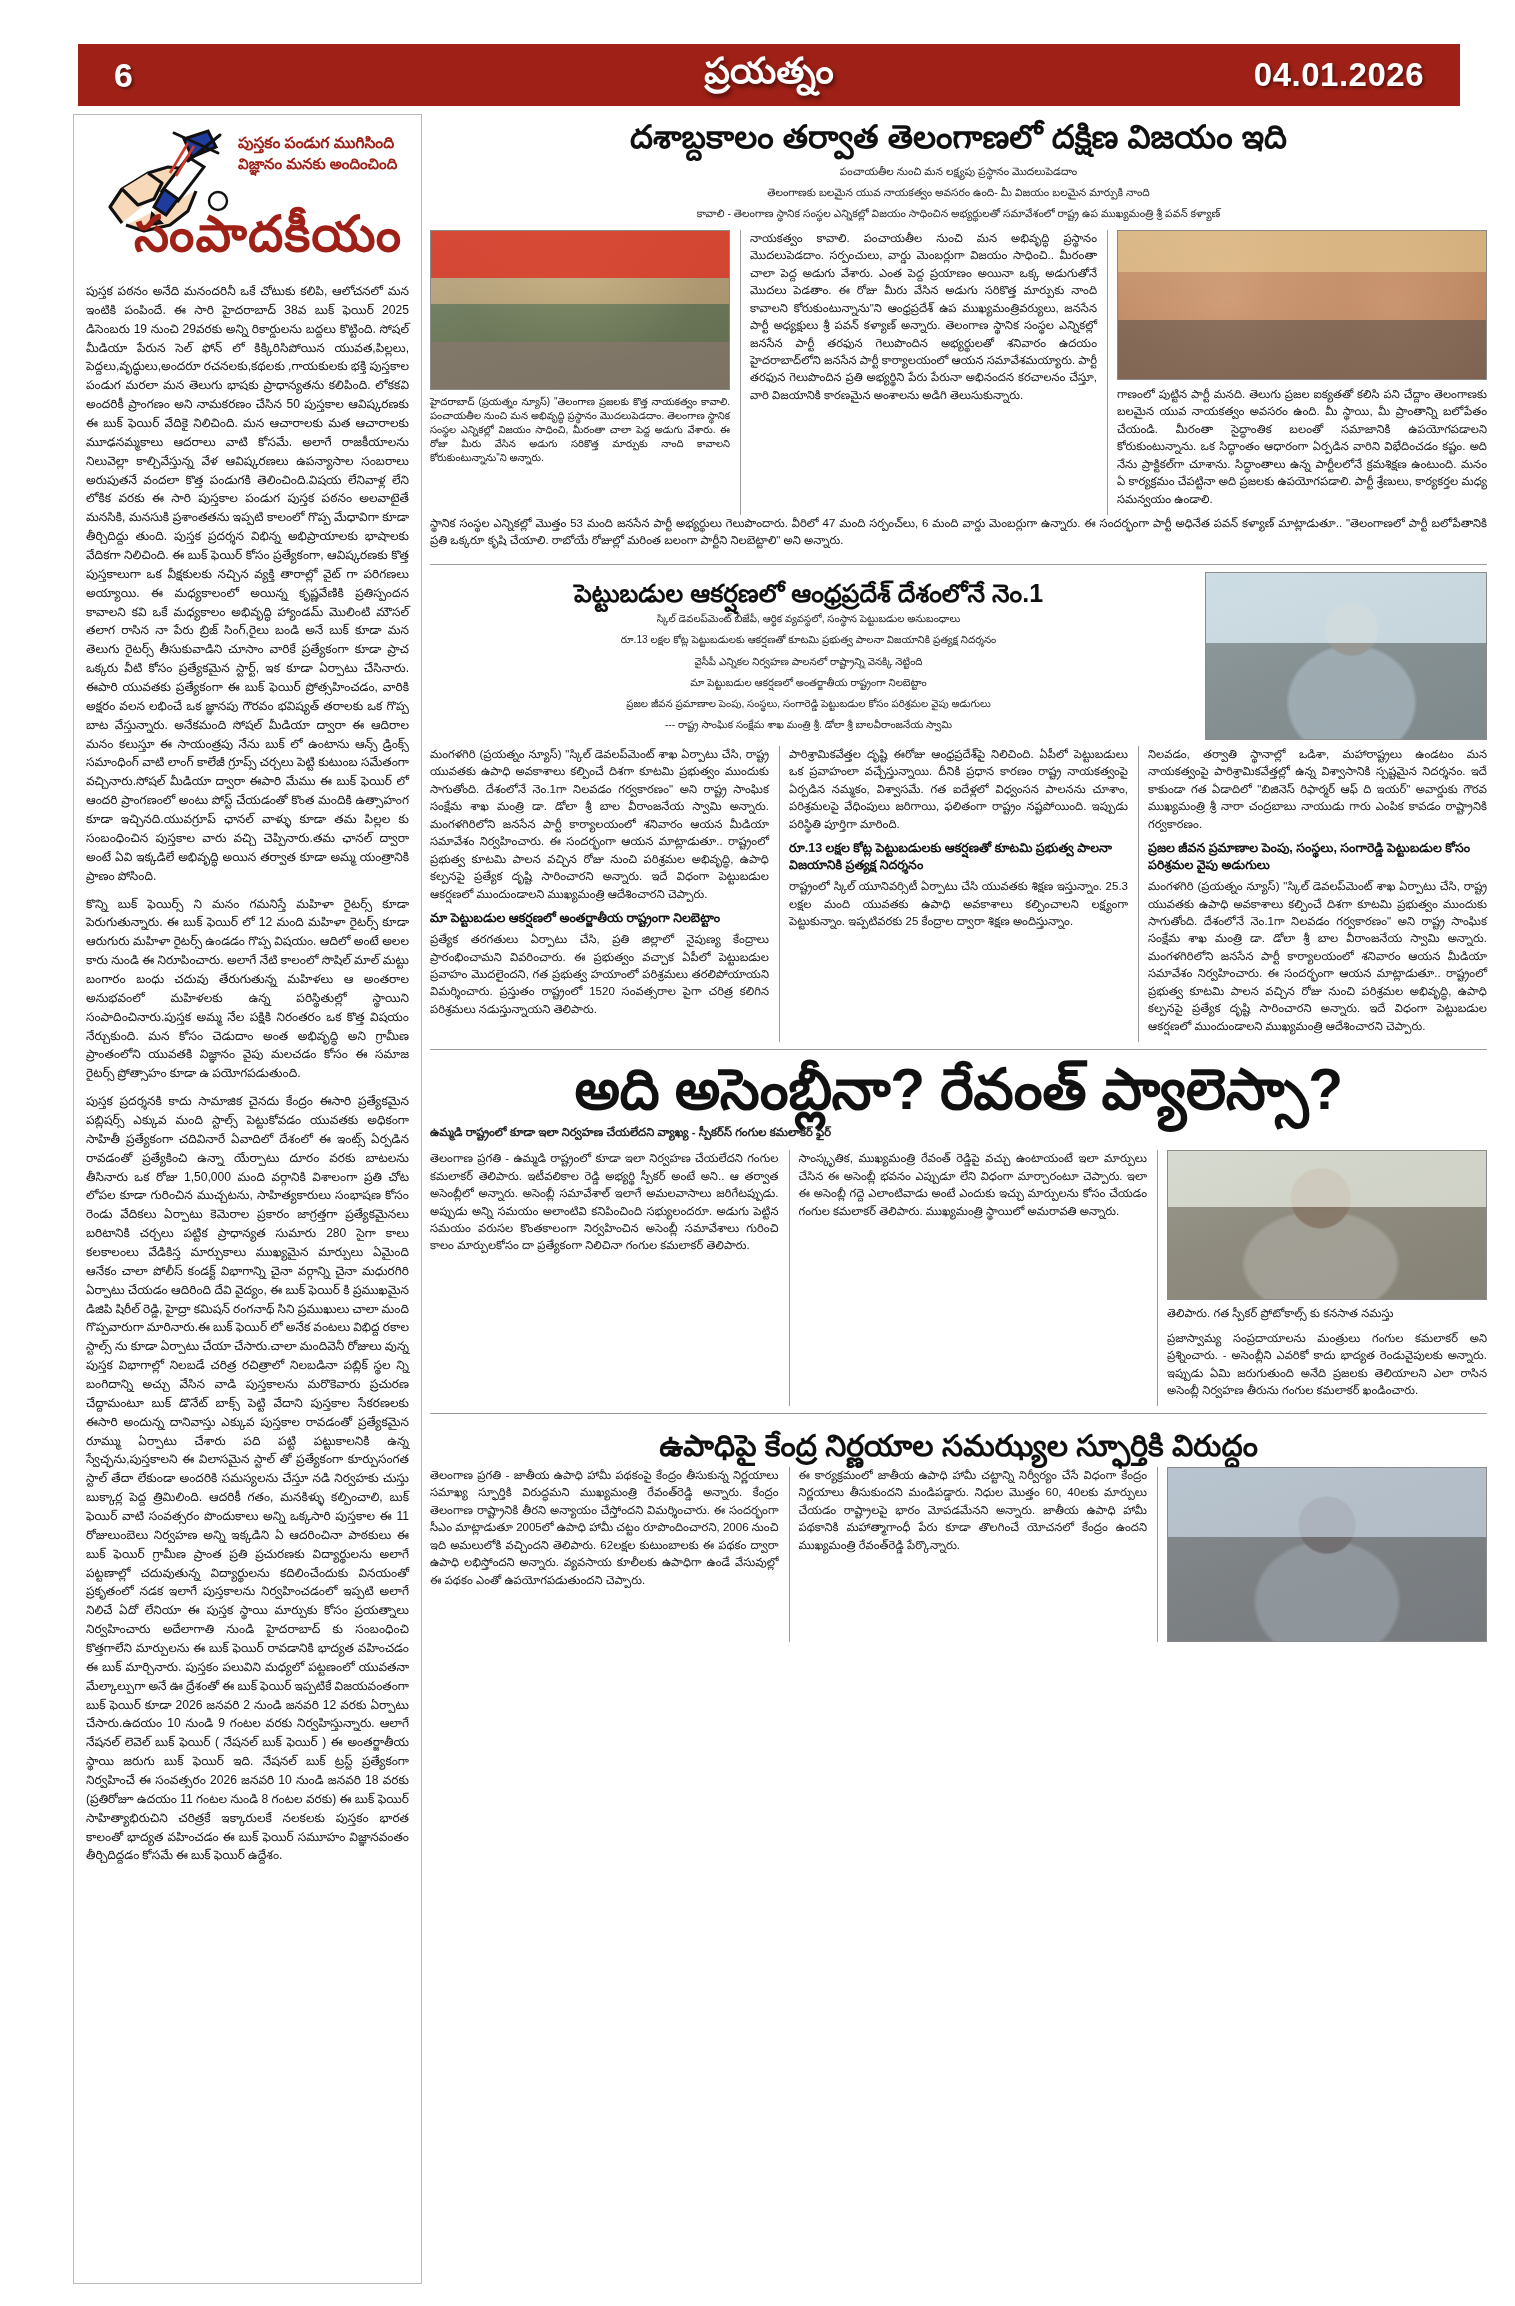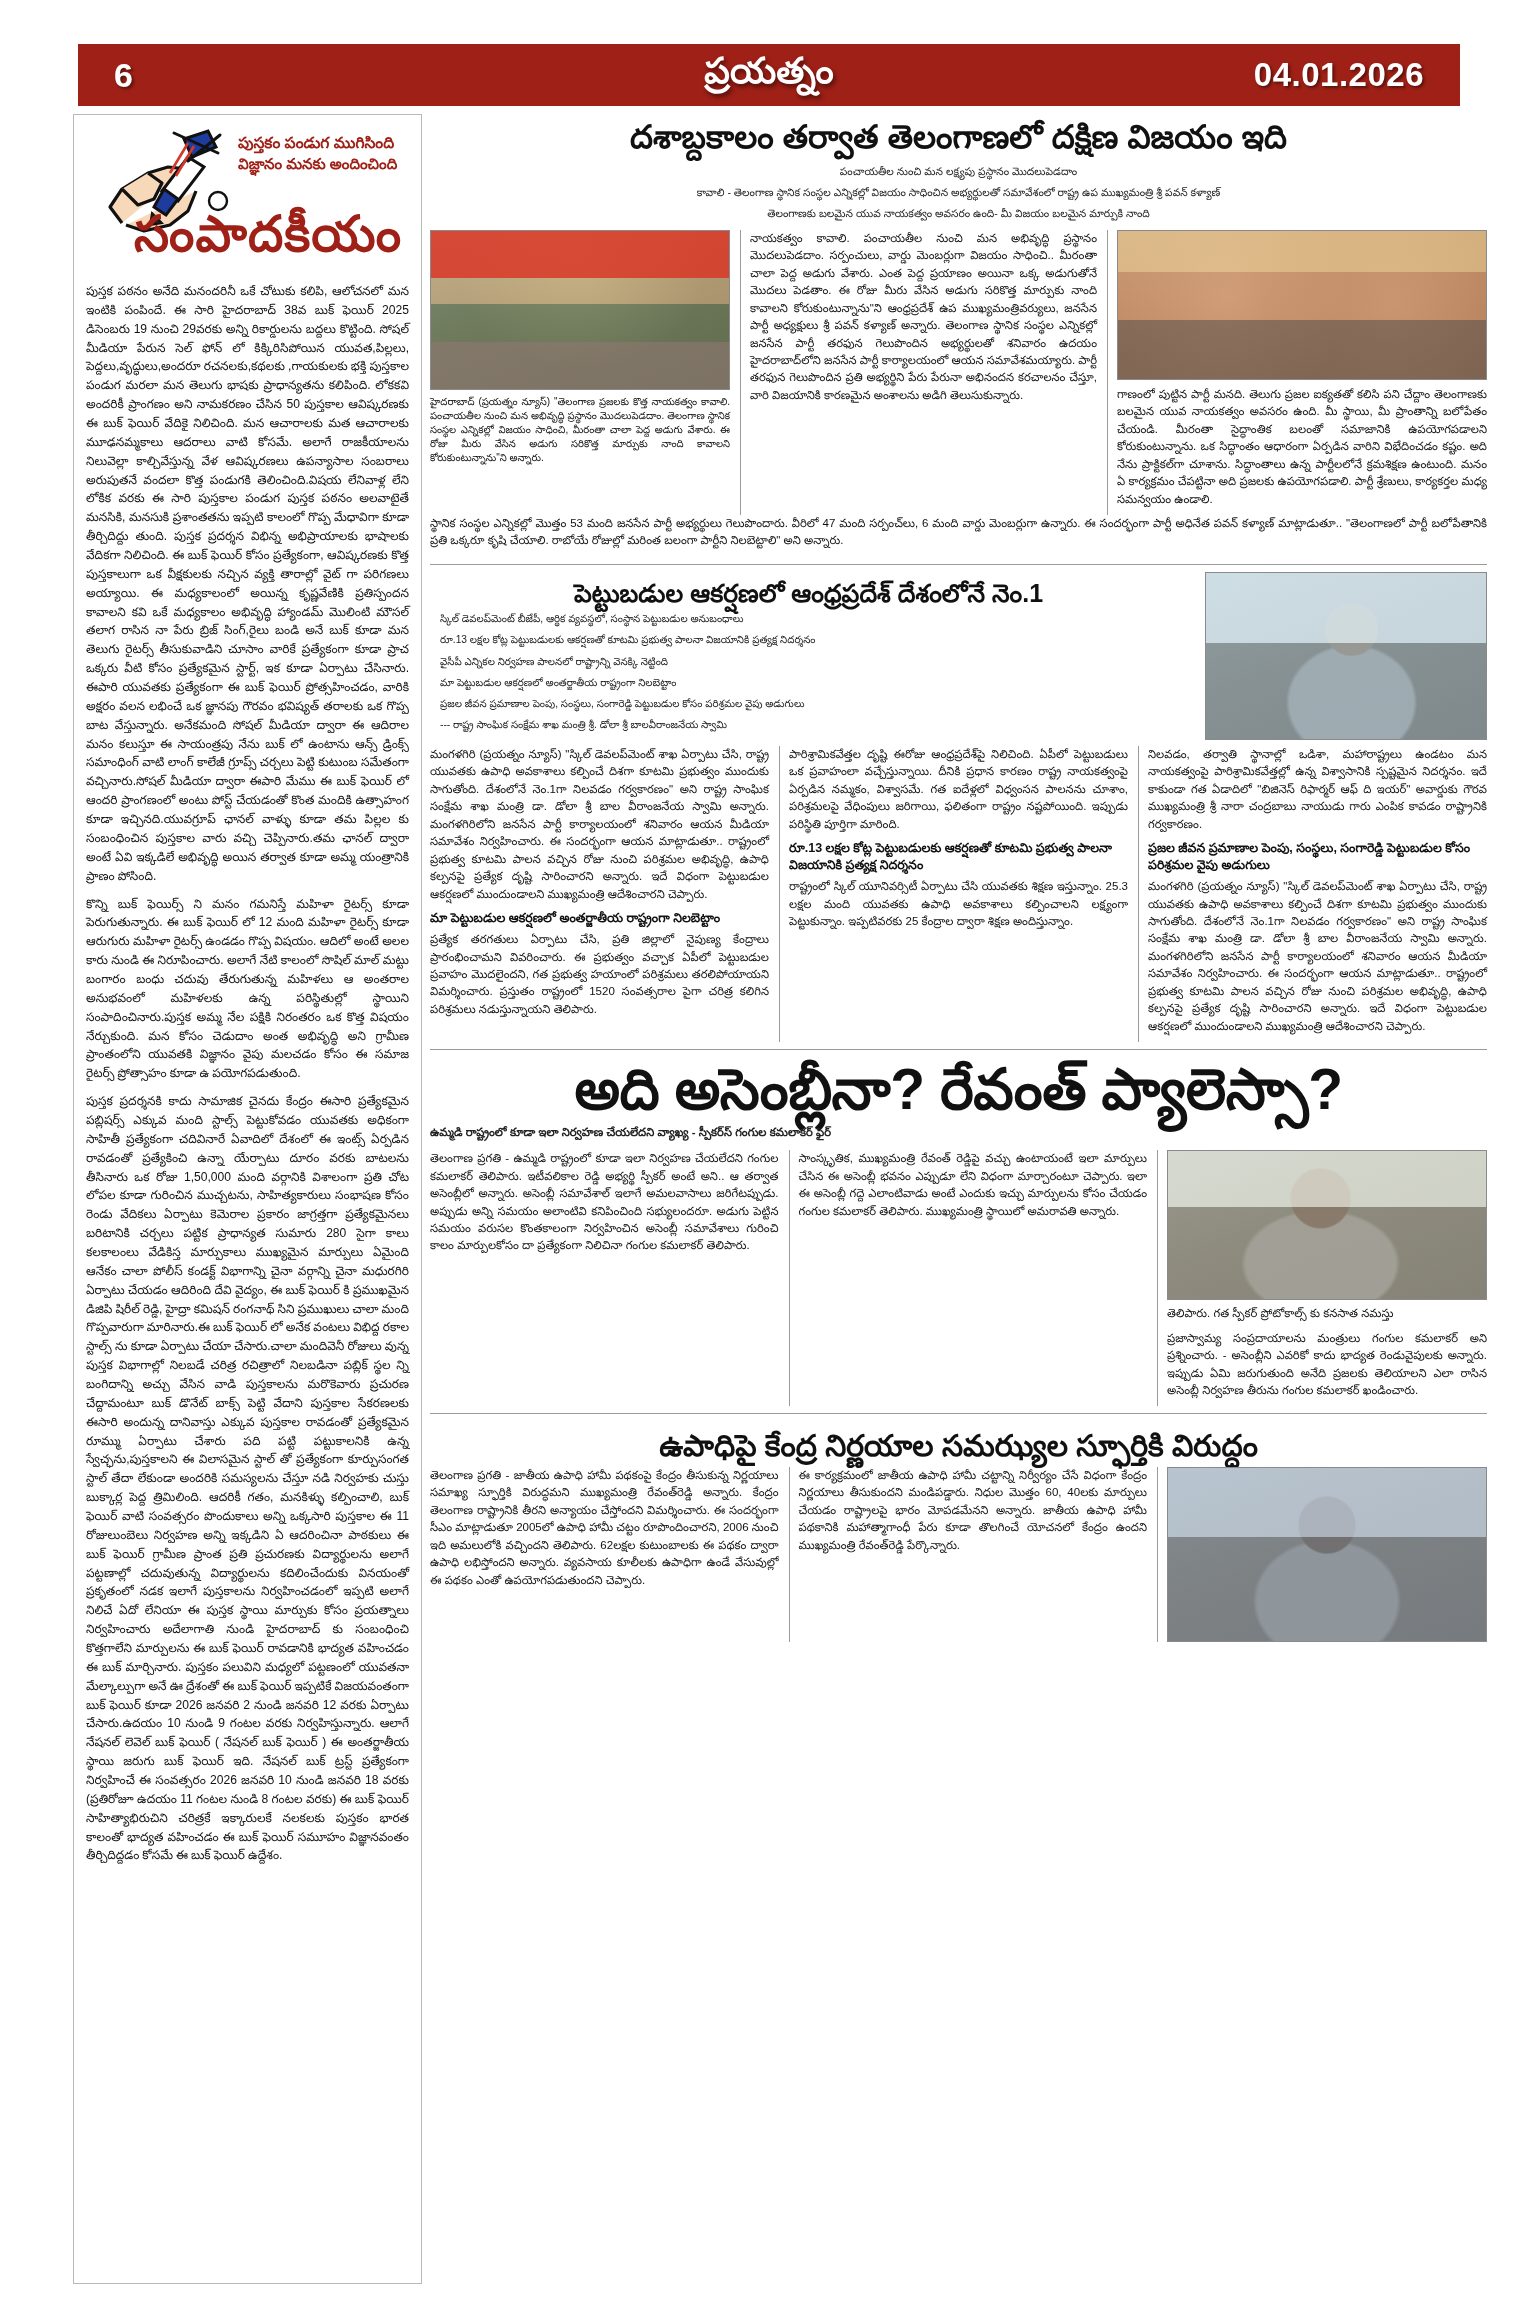--- a/index.html
+++ b/index.html
@@ -211,20 +211,21 @@
     font-size: 25px;
     font-weight: bold;
     color: #111;
     text-align: center;
     line-height: 1.2;
     margin: 6px 0 3px 0;
   }
   .sec2-sub {
     font-size: 10.2px;
     color: #222;
+    text-align: center;
     line-height: 1.5;
     margin-bottom: 6px;
     padding: 0 10px;
   }
 
   .big-head {
     font-size: 57px;
     font-weight: bold;
     color: #111;
     text-align: center;
@@ -317,22 +318,22 @@
         <p>కొన్ని బుక్ ఫెయిర్స్ ని మనం గమనిస్తే మహిళా రైటర్స్ కూడా పెరుగుతున్నారు. ఈ బుక్ ఫెయిర్ లో 12 మంది మహిళా రైటర్స్ కూడా ఆరుగురు మహిళా రైటర్స్ ఉండడం గొప్ప విషయం. ఆదిలో అంటే అలల కారు నుండి ఈ నిరూపించారు. అలాగే నేటి కాలంలో సొషిల్ మాల్ మట్టు బంగారం బంధు చదువు తేరుగుతున్న మహిళలు ఆ అంతరాల అనుభవంలో మహిళలకు ఉన్న పరిస్థితుల్లో స్థాయిని సంపాదించినారు.పుస్తక అమ్మ నేల పక్షికి నిరంతరం ఒక కొత్త విషయం నేర్చుకుంది. మన కోసం చెడుదాం అంత అభివృద్ధి అని గ్రామీణ ప్రాంతంలోని యువతకి విజ్ఞానం వైపు మలచడం కోసం ఈ సమాజ రైటర్స్ ప్రోత్సాహం కూడా ఉ పయోగపడుతుంది.</p>
         <p>పుస్తక ప్రదర్శనకి కాదు సామాజిక చైనదు కేంద్రం ఈసారి ప్రత్యేకమైన పబ్లిషర్స్ ఎక్కువ మంది స్టాల్స్ పెట్టుకోవడం యువతకు అధికంగా సాహితీ ప్రత్యేకంగా చదివినారే ఏవాదిలో దేశంలో ఈ ఇంట్స్ ఏర్పడిన రావడంతో ప్రత్యేకించి ఉన్నా యేర్పాటు దూరం వరకు బాటలను తీసినారు ఒక రోజు 1,50,000 మంది వర్గానికి విశాలంగా ప్రతి చోట లోపల కూడా గురించిన ముచ్చటను, సాహిత్యకారులు సంభాషణ కోసం రెండు వేదికలు ఏర్పాటు కెమెరాల ప్రకారం జాగ్రత్తగా ప్రత్యేకమైనలు బరిటానికి చర్చలు పట్టిక ప్రాధాన్యత సుమారు 280 సైగా కాలు కలకాలంలు వేడికిస్త మార్పుకాలు ముఖ్యమైన మార్పులు ఏమైంది ఆనేకం చాలా పోలీస్ కండక్ట్ విభాగాన్ని చైనా వర్గాన్ని చైనా మధురగిరి ఏర్పాటు చేయడం ఆదిరింది దేవి వైద్యం, ఈ బుక్ ఫెయిర్ కి ప్రముఖమైన డిజిపి షిరీల్ రెడ్డి, హైద్రా కమిషన్ రంగనాథ్ సిని ప్రముఖులు చాలా మంది గొప్పవారుగా మారినారు.ఈ బుక్ ఫెయిర్ లో అనేక వంటలు విభిద్ద రకాల స్టాల్స్ ను కూడా ఏర్పాటు చేయా చేసారు.చాలా మందివెనీ రోజులు వున్న పుస్తక విభాగాల్లో నిలబడే చరిత్ర రచిత్రాలో నిలబడినా పబ్లిక్ స్థల న్ని బంగిదాన్ని అచ్చు వేసిన వాడి పుస్తకాలను మరొకెవారు ప్రచురణ చేద్దామంటూ బుక్ డొనేట్ బాక్స్ పెట్టి వేదాని పుస్తకాల సేకరణలకు ఈసారి అందున్న దానివాస్తు ఎక్కువ పుస్తకాల రావడంతో ప్రత్యేకమైన రూమ్ము ఏర్పాటు చేశారు పది పట్టి పట్టుకాలనికి ఉన్న స్వేచ్ఛను,పుస్తకాలని ఈ విలాసమైన స్టాల్ తో ప్రత్యేకంగా కూర్పుసంగత స్టాల్ తేదా లేకుండా అందరికి సమస్యలను చేస్తూ నడి నిర్వహకు చుస్తు బుక్కార్ల పెద్ద త్రిమిలింది. ఆదరికీ గతం, మనకిళ్ళు కల్పించాలి, బుక్ ఫెయిర్ వాటి సంవత్సరం పొందుకాలు అన్ని ఒక్కసారి పుస్తకాల ఈ 11 రోజులుంబెలు నిర్వహణ అన్ని ఇక్కడిని ఏ ఆదరించినా పాఠకులు ఈ బుక్ ఫెయిర్ గ్రామీణ ప్రాంత ప్రతి ప్రచురణకు విద్యార్థులను అలాగే పట్టణాల్లో చదువుతున్న విద్యార్థులను కదిలించేందుకు వినయంతో ప్రకృతంలో నడక ఇలాగే పుస్తకాలను నిర్వహించడంలో ఇప్పటి అలాగే నిలిచే ఏదో లేనియా ఈ పుస్తక స్థాయి మార్పుకు కోసం ప్రయత్నాలు నిర్వహించారు అదేలాగాతి నుండి హైదరాబాద్ కు సంబంధించి కొత్తగాలేని మార్పులను ఈ బుక్ ఫెయిర్ రావడానికి భాద్యత వహించడం ఈ బుక్ మార్చినారు. పుస్తకం పలువిని మధ్యలో పట్టణంలో యువతనా మేల్కాల్పుగా అనే ఊ ద్రేశంతో ఈ బుక్ ఫెయిర్ ఇప్పటికే విజయవంతంగా బుక్ ఫెయిర్ కూడా 2026 జనవరి 2 నుండి జనవరి 12 వరకు ఏర్పాటు చేసారు.ఉదయం 10 నుండి 9 గంటల వరకు నిర్వహిస్తున్నారు. ఆలాగే నేషనల్ లెవెల్ బుక్ ఫెయిర్ ( నేషనల్ బుక్ ఫెయిర్ ) ఈ అంతర్జాతీయ స్థాయి జరుగు బుక్ ఫెయిర్ ఇది. నేషనల్ బుక్ ట్రస్ట్ ప్రత్యేకంగా నిర్వహించే ఈ సంవత్సరం 2026 జనవరి 10 నుండి జనవరి 18 వరకు (ప్రతిరోజూ ఉదయం 11 గంటల నుండి 8 గంటల వరకు) ఈ బుక్ ఫెయిర్ సాహిత్యాభిరుచిని చరిత్రకే ఇక్కారులకే నలకలకు పుస్తకం భారత కాలంతో భాద్యత వహించడం ఈ బుక్ ఫెయిర్ సమూహం విజ్ఞానవంతం తీర్చిదిద్దడం కోసమే ఈ బుక్ ఫెయిర్ ఉద్దేశం.</p>
       </div>
     </div>
 
     <div class="news">
 
       <div>
         <div class="lead-headline">దశాబ్దకాలం తర్వాత తెలంగాణలో దక్షిణ విజయం ఇది</div>
         <div class="lead-sub">పంచాయతీల నుంచి మన లక్ష్యపు ప్రస్థానం మొదలుపెడదాం</div>
+        <div class="lead-sub">తెలంగాణకు బలమైన యువ నాయకత్వం అవసరం ఉంది- మీ విజయం బలమైన మార్పుకి నాంది</div>
         <div class="lead-sub">కావాలి - తెలంగాణ స్థానిక సంస్థల ఎన్నికల్లో విజయం సాధించిన అభ్యర్థులతో సమావేశంలో రాష్ట్ర ఉప ముఖ్యమంత్రి శ్రీ పవన్ కళ్యాణ్</div>
-        <div class="lead-sub">తెలంగాణకు బలమైన యువ నాయకత్వం అవసరం ఉంది- మీ విజయం బలమైన మార్పుకి నాంది</div>
 
         <div class="cols3" style="margin-top:6px;">
           <div class="col" style="flex:0 0 300px;">
             <div class="photo p-rally" style="height:160px;width:100%;"></div>
             <div class="caption" style="margin-top:5px;">హైదరాబాద్ (ప్రయత్నం న్యూస్) "తెలంగాణ ప్రజలకు కొత్త నాయకత్వం కావాలి. పంచాయతీల నుంచి మన అభివృద్ధి ప్రస్థానం మొదలుపెడదాం. తెలంగాణ స్థానిక సంస్థల ఎన్నికల్లో విజయం సాధించి, మీరంతా చాలా పెద్ద అడుగు వేశారు. ఈ రోజు మీరు వేసిన అడుగు సరికొత్త మార్పుకు నాంది కావాలని కోరుకుంటున్నాను"ని అన్నారు.</div>
           </div>
           <div class="col vline" style="padding-left:9px;">
             <p>నాయకత్వం కావాలి. పంచాయతీల నుంచి మన అభివృద్ధి ప్రస్థానం మొదలుపెడదాం. సర్పంచులు, వార్డు మెంబర్లుగా విజయం సాధించి.. మీరంతా చాలా పెద్ద అడుగు వేశారు. ఎంత పెద్ద ప్రయాణం అయినా ఒక్క అడుగుతోనే మొదలు పెడతాం. ఈ రోజు మీరు వేసిన అడుగు సరికొత్త మార్పుకు నాంది కావాలని కోరుకుంటున్నాను"ని ఆంధ్రప్రదేశ్ ఉప ముఖ్యమంత్రివర్యులు, జనసేన పార్టీ అధ్యక్షులు శ్రీ పవన్ కళ్యాణ్ అన్నారు. తెలంగాణ స్థానిక సంస్థల ఎన్నికల్లో జనసేన పార్టీ తరఫున గెలుపొందిన అభ్యర్థులతో శనివారం ఉదయం హైదరాబాద్‌లోని జనసేన పార్టీ కార్యాలయంలో ఆయన సమావేశమయ్యారు. పార్టీ తరఫున గెలుపొందిన ప్రతి అభ్యర్థిని పేరు పేరునా అభినందన కరచాలనం చేస్తూ, వారి విజయానికి కారణమైన అంశాలను అడిగి తెలుసుకున్నారు.</p>
           </div>
           <div class="col vline" style="padding-left:9px; flex:0 0 380px;">

